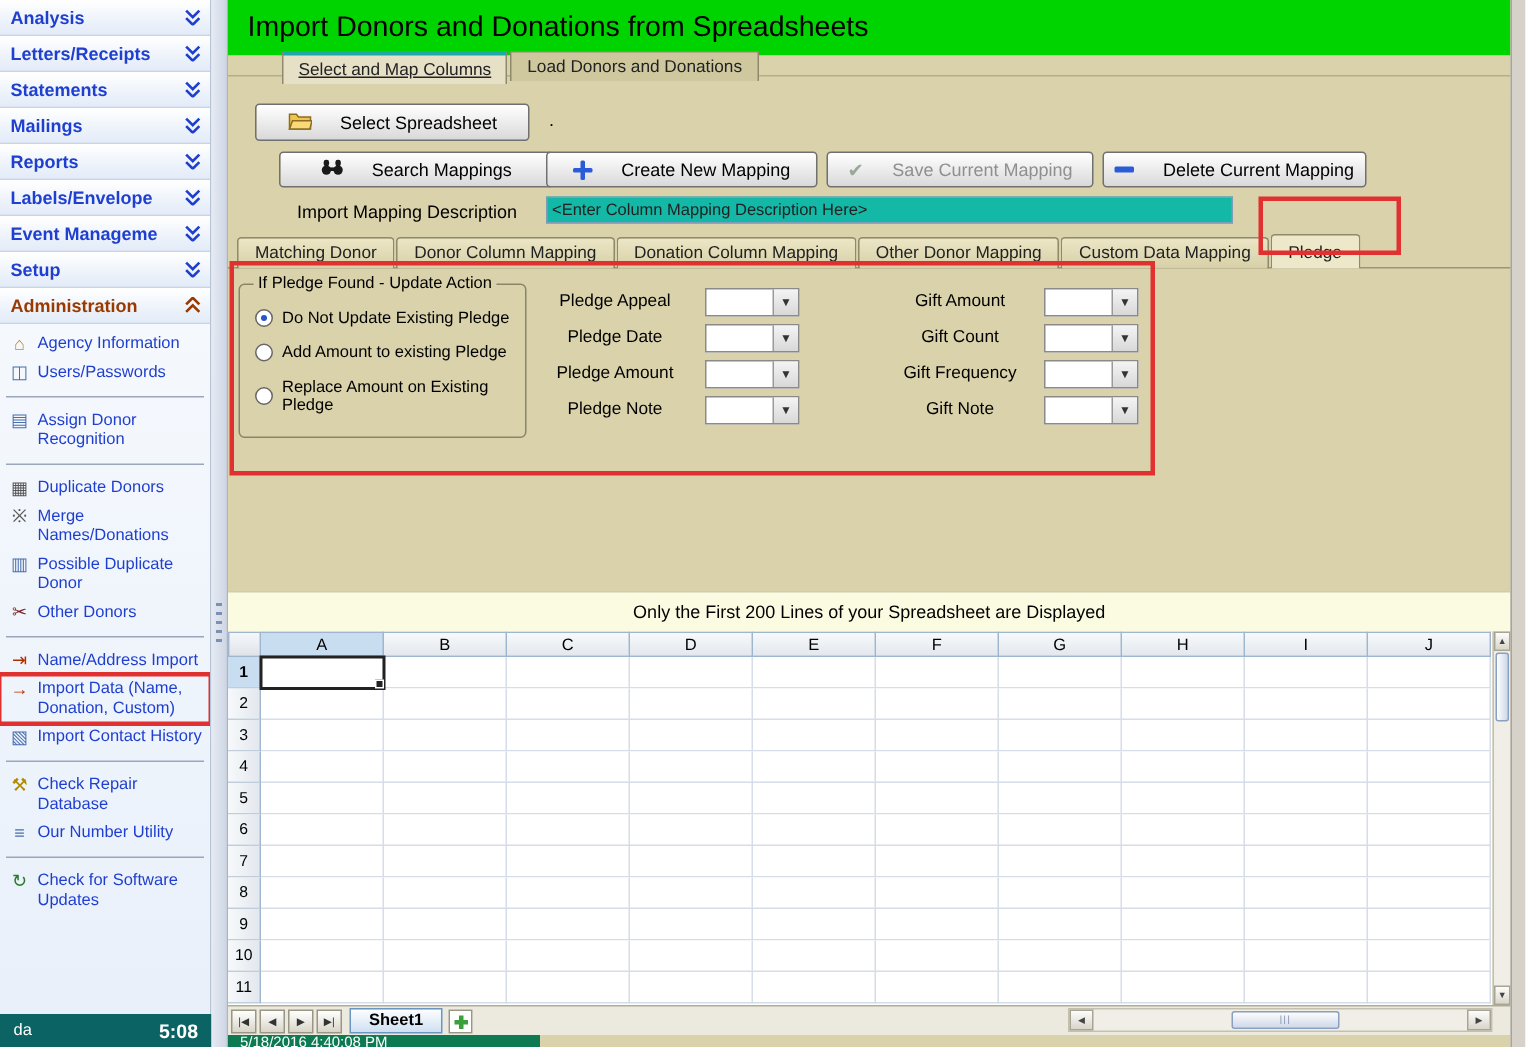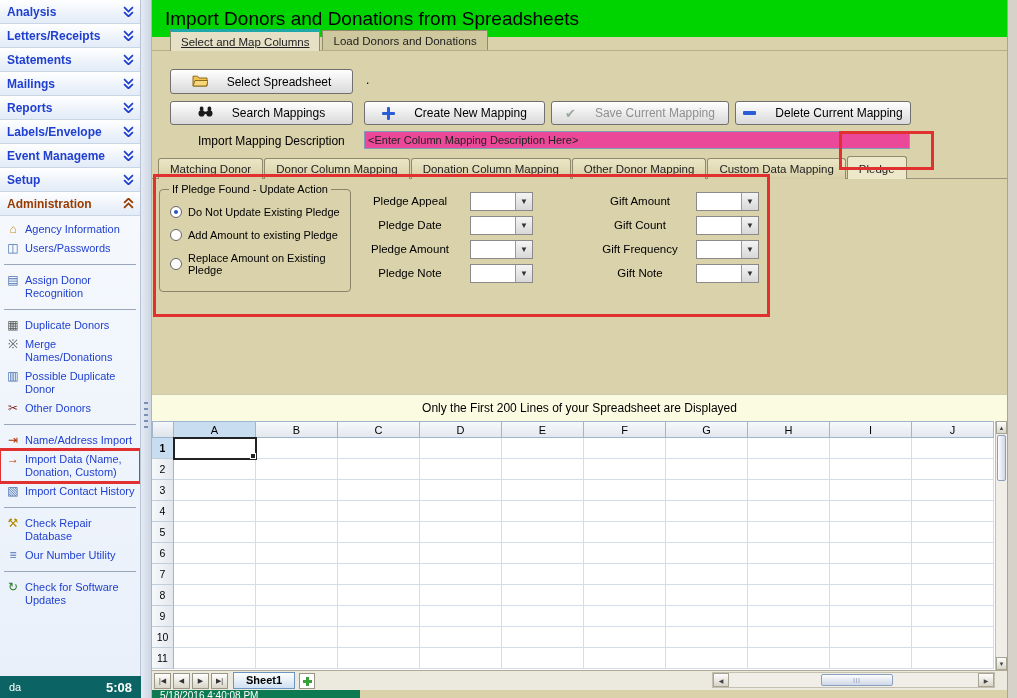--- a/index.html
+++ b/index.html
@@ -21,34 +21,34 @@
   .taskbar-frag{position:absolute;left:0;top:676px;width:141px;height:22px;background:#0b6363;color:#fff;display:flex;align-items:center;justify-content:space-between;padding:0 9px;font-size:11px}
   .taskbar-frag .time{font-size:13px;font-weight:bold}
 
   
   .splitter{position:absolute;left:141px;top:0;width:11px;height:698px;background:linear-gradient(90deg,#e6ebf3,#cdd6e4);border-right:1px solid #aab4c6;cursor:col-resize}
   .grip{position:absolute;left:3px;top:402px;width:4px;height:30px;background:repeating-linear-gradient(180deg,#7a90b4 0 2px,transparent 2px 6px)}
 
   
   .main{position:absolute;left:152px;top:0;width:855px;height:698px;background:var(--panel-tan)}
   .title-bar{position:absolute;left:0;top:0;width:855px;height:37px;background:var(--title-green);color:#000;font-size:19px;line-height:37px;padding-left:13px;white-space:nowrap;overflow:hidden}
-  .tab-strip{position:absolute;left:0;top:37px;width:855px;height:14px;display:flex;align-items:flex-end;padding-left:18px;background:var(--panel-tan);border-bottom:1px solid #b5ae8a}
+  .tab-strip{position:absolute;left:0;top:37px;width:855px;height:14px;display:flex;align-items:center;padding-left:36px;background:var(--panel-tan);border-bottom:1px solid #b5ae8a}
   .main-tab{padding:4px 10px 3px;font-size:11.5px;background:#cfc89f;border:1px solid #8f8a6c;border-bottom:none;margin-right:2px;cursor:pointer;color:#222;white-space:nowrap}
   .main-tab.active{background:#e6e0c6;border-top:3px solid var(--teal-accent);position:relative;top:1px;text-decoration:underline}
 
   .panel{position:absolute;left:0;top:62px;width:855px;height:332px;background:var(--panel-tan)}
   .btn{position:absolute;display:flex;align-items:center;justify-content:center;gap:19px;background:linear-gradient(#ffffff,#d9d9d9);border:1px solid #707070;border-radius:3px;font-size:12px;color:#000;cursor:pointer}
   #btnSelect{left:18px;top:7px;width:183px;height:25px}
-  #btnSearch{left:18px;top:39px;width:183px;height:24px}
+  #btnSearch{left:34px;top:39px;width:183px;height:24px}
   #btnCreate{left:212px;top:39px;width:181px;height:24px}
   #btnSave{left:399px;top:39px;width:178px;height:24px;color:#8f8f8f}
   #btnDelete{left:583px;top:39px;width:176px;height:24px}
   .stray-dot{position:absolute;left:214px;top:11px;font-size:12px}
   .desc-label{position:absolute;left:46px;top:72px;font-size:12px}
-  .desc-input{position:absolute;left:212px;top:69px;width:546px;height:18px;border:1px solid #7f9db9;font-size:11px;padding:1px 3px;background:#ec4899;color:#222;font-family:inherit}
+  .desc-input{position:absolute;left:212px;top:69px;width:458px;height:18px;border:1px solid #7f9db9;font-size:11px;padding:1px 3px;background:#14b8a6;color:#222;font-family:inherit}
 
   .plus-icon{position:relative;width:13px;height:13px;flex:0 0 13px}
   .plus-icon::before{content:"";position:absolute;left:0;top:5px;width:13px;height:3px;background:#2b5cd8;border-radius:1px}
   .plus-icon::after{content:"";position:absolute;left:5px;top:0;width:3px;height:13px;background:#2b5cd8;border-radius:1px}
   .minus-icon{width:13px;height:4px;background:#2b5cd8;border-radius:1px;flex:0 0 13px}
   .check-icon::before{content:"\2714";color:#9aa89a;font-size:13px}
 
   .subtab-strip{position:absolute;left:6px;top:92px;height:25px;display:flex;align-items:flex-end;z-index:3}
   .subtab{position:relative;padding:4px 11px;font-size:11.5px;background:linear-gradient(#ece6c6,#d6cfa6);border:1px solid #8f8a6c;border-bottom:none;border-radius:3px 3px 0 0;margin-right:1px;color:#222;cursor:pointer;white-space:nowrap}
   .subtab.active{background:#eee8ca;padding-top:6px}

